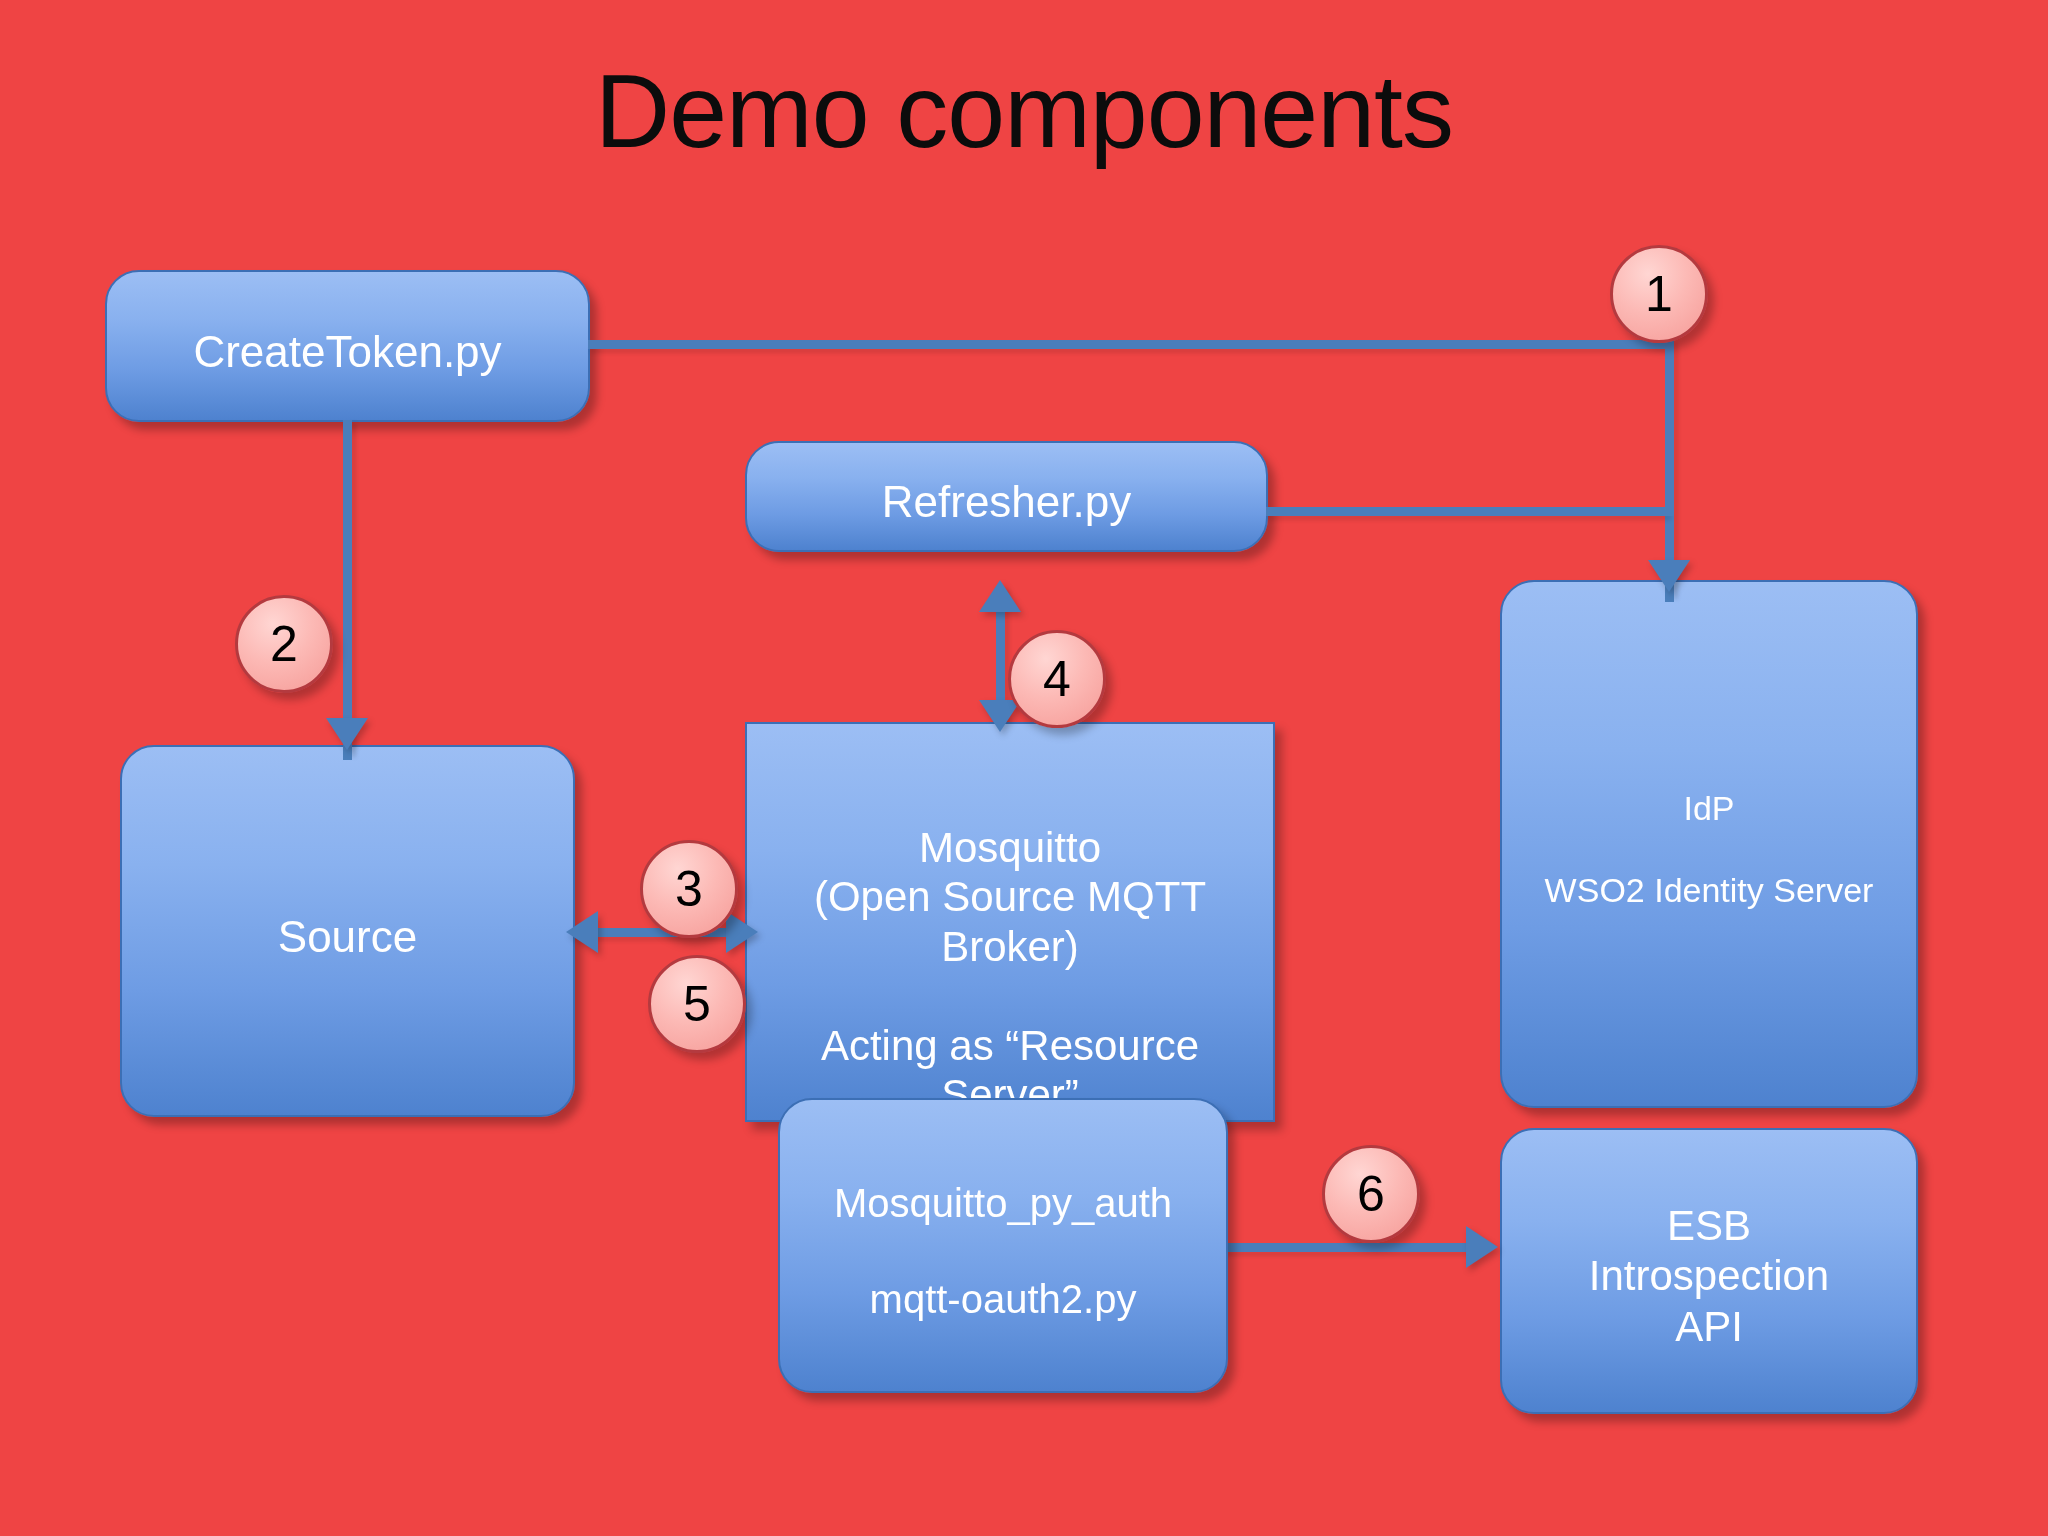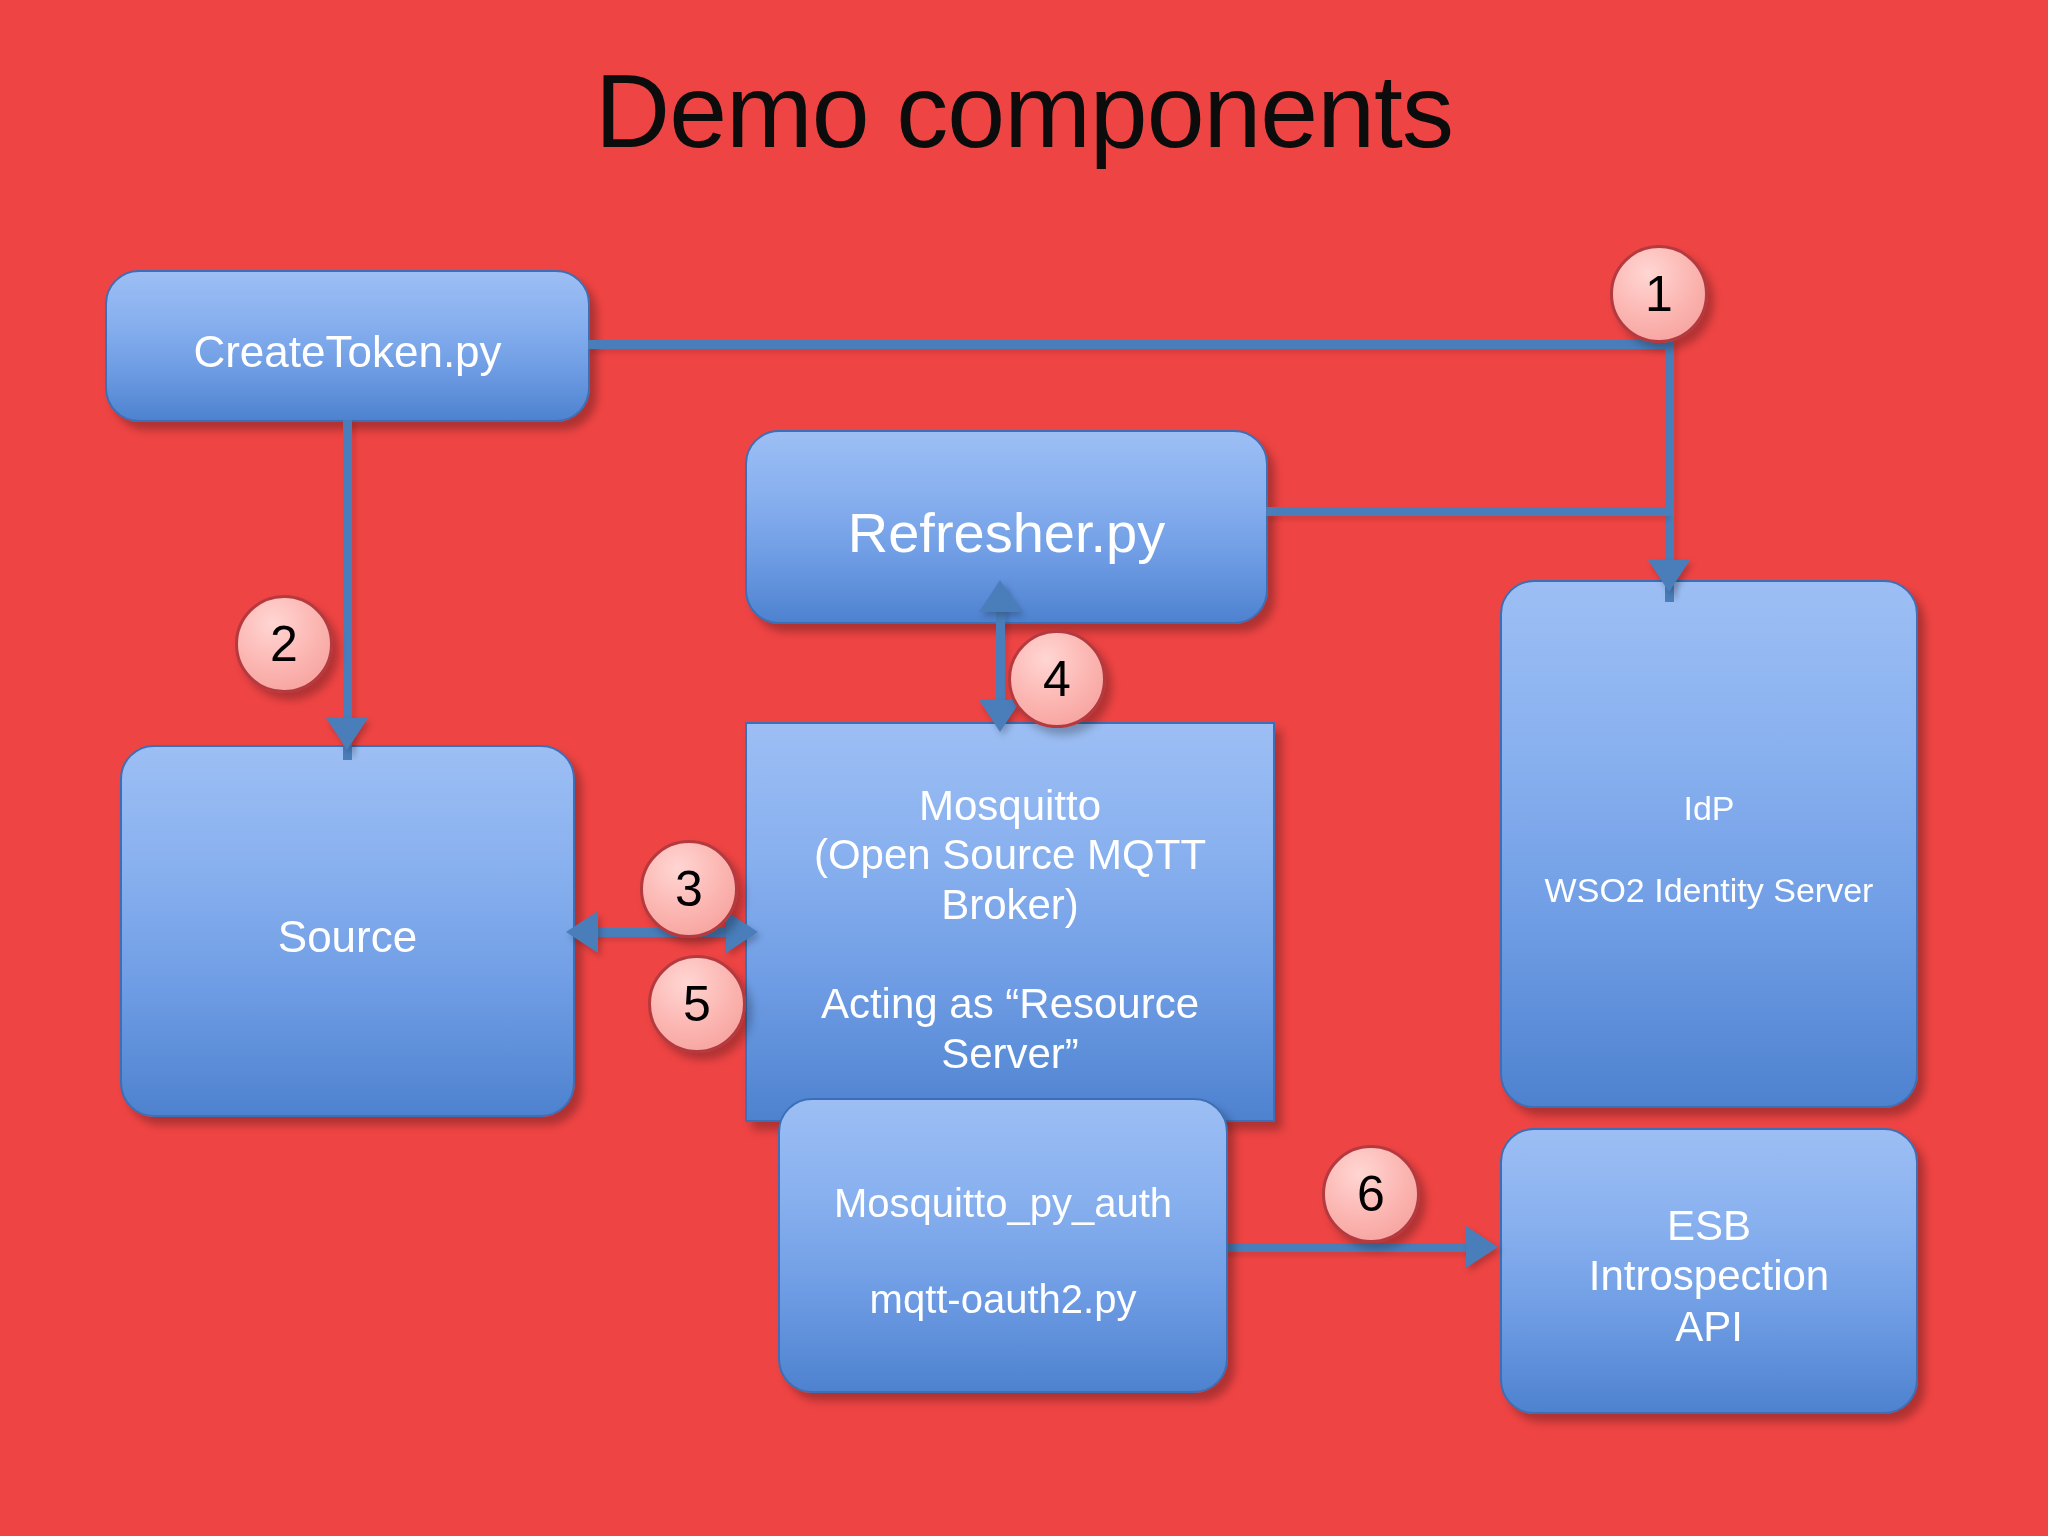--- a/index.html
+++ b/index.html
@@ -59,32 +59,32 @@
     white-space: pre-line;
     margin-top: 11px;
   }
 
   
   #box-createtoken {
     left: 105px;  top: 270px;  width: 485px;  height: 152px;
     font-size: 44px;
   }
   #box-refresher {
-    left: 745px;  top: 430px;  width: 523px;  height: 194px;
-    font-size: 56px;
+    left: 745px;  top: 441px;  width: 523px;  height: 111px;
+    font-size: 44px;
   }
   #box-arduino {
     left: 120px;  top: 745px;  width: 455px;  height: 372px;
     font-size: 44px;
   }
   #box-mosquitto {
     left: 745px;  top: 722px;  width: 530px;  height: 400px;
     font-size: 42px;
     line-height: 1.18;
-    align-items: center;
+    align-items: flex-end;
     padding-top: 4px;
     z-index: 2;
   }
   #box-idp {
     left: 1500px; top: 580px;  width: 418px;  height: 528px;
     font-size: 34px;
     line-height: 1.2;
   }
   #box-esb {
     left: 1500px; top: 1128px; width: 418px;  height: 286px;

